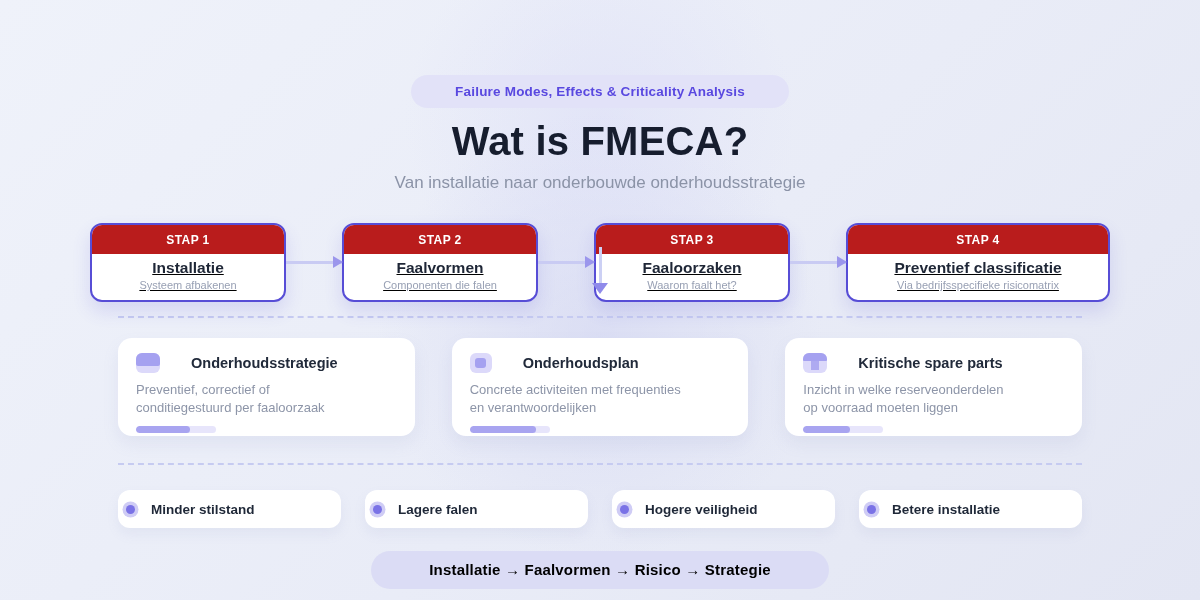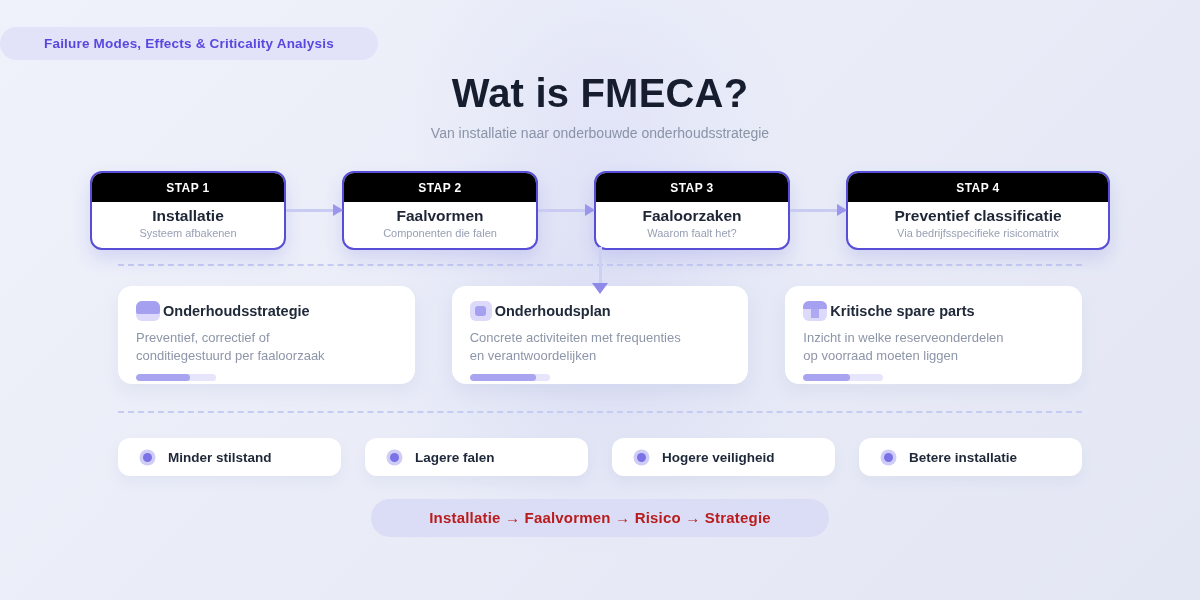--- a/index.html
+++ b/index.html
@@ -7,41 +7,41 @@
   body {
     position:relative;
     font-family:"Liberation Sans", sans-serif;
     background:
       radial-gradient(circle 310px at 50% 56%, rgba(211,214,242,.65), rgba(211,214,242,0) 72%),
       radial-gradient(circle 260px at 50% 20%, rgba(219,221,247,.55), rgba(219,221,247,0) 75%),
       linear-gradient(135deg,#eff2fa 0%,#e9ecf7 55%,#e3e6f3 100%);
   }
 
   
-  .badge-row { display:flex; justify-content:flex-start; padding-top:27px; }
+  .badge-row { display:flex; justify-content:center; padding-top:27px;margin-top:48px; }
   .badge {
     background:#e2e2f8; color:#5948e0; font-size:13.5px; font-weight:bold;
     padding:9px 44px; border-radius:18px; letter-spacing:.2px;
   }
   .title { text-align:center; margin-top:11px; font-size:40px; font-weight:800; color:#161d2e; letter-spacing:.2px; }
-  .subtitle { text-align:center; margin-top:9px; font-size:14px; color:#8b93a7; }
+  .subtitle { text-align:center; margin-top:9px; font-size:17px; color:#8b93a7; }
 
   
   .steps { display:flex; align-items:center; margin:30px 90px 0; }
   .step-card {
     background:#fff; border:2px solid #574dd6; border-radius:12px; overflow:hidden;
     box-shadow:0 9px 18px rgba(90,80,216,.16); flex-shrink:0;
   }
   .step-card.w-sm { width:196px; }
   .step-card.w-lg { width:264px; }
   .step-head {
-    background:#000000; color:#fff; text-align:center;
+    background:#b91c1c; color:#fff; text-align:center;
     font-size:12px; font-weight:bold; letter-spacing:.4px; padding:8px 0 7px;
   }
-  .step-body { text-align:center; padding:5px 4px 9px; }
+  .step-body { text-align:center; padding:5px 4px 9px;text-decoration:underline; }
   .step-title { font-size:15.5px; font-weight:bold; color:#1e2636; }
   .step-sub { font-size:11px; color:#98a0b4; margin-top:2px; }
   .connector { flex:1; height:3px; background:#c9cbf3; position:relative; }
   .connector .head {
     position:absolute; right:-1px; top:-5px; width:0; height:0;
     border-top:6.5px solid transparent; border-bottom:6.5px solid transparent;
     border-left:10px solid #9b96ec;
   }
   .down-arrow { position:absolute; left:592px; top:247px; width:16px; }
   .down-arrow .vline { margin:0 auto; width:3px; height:36px; background:#ccd0f4; }
@@ -50,48 +50,48 @@
   
   .divider { margin:14px 118px 0; border-top:2px dashed #c6cbf1; height:0; }
   .divider.second { margin-top:27px; }
 
   
   .outcomes { display:flex; gap:37px; margin:20px 118px 0; }
   .outcome-card {
     flex:1; height:98px; background:#fff; border-radius:14px;
     box-shadow:0 8px 16px rgba(140,150,200,.12); padding:14px 18px;
   }
-  .outcome-head { display:flex; align-items:center; gap:3px; height:22px; }
+  .outcome-head { display:flex; align-items:center; gap:31px; height:22px; }
   .outcome-title { font-size:14.5px; font-weight:bold; color:#212a3a; }
   .outcome-desc { margin-top:7px; font-size:13px; line-height:1.38; color:#8d95a8; max-width:218px; }
   .progress-track { margin-top:9px; width:80px; height:7px; border-radius:4px; background:#e7e5fb; overflow:hidden; }
   .progress-fill { height:100%; border-radius:4px; background:#a8a4f0; }
 
   
   .icon-box { position:relative; width:24px; height:20px; border-radius:6px; background:#dcd9fa; flex-shrink:0; }
   .icon-panel::after { content:""; position:absolute; left:0; right:0; top:0; height:13px; border-radius:6px 6px 2px 2px; background:#a5a1f0; }
   .icon-square { width:22px; }
   .icon-square::after { content:""; position:absolute; left:5px; top:5px; width:11px; height:10px; border-radius:3px; background:#a5a1f0; }
   .icon-tee::before { content:""; position:absolute; left:0; right:0; top:0; height:8px; border-radius:6px 6px 1px 1px; background:#a5a1f0; }
   .icon-tee::after { content:""; position:absolute; left:8px; top:8px; width:8px; height:9px; background:#aeaaf1; }
 
   
   .benefits { display:flex; gap:24px; margin:25px 118px 0; }
   .benefit-pill {
     flex:1; height:38px; background:#fff; border-radius:12px;
     box-shadow:0 6px 12px rgba(140,150,200,.10);
-    display:flex; align-items:center; padding-left:25px; gap:16px;
+    display:flex; align-items:center; padding-left:8px; gap:16px;
   }
   .benefit-dot { width:9px; height:9px; border-radius:50%; background:#7a72e6; box-shadow:0 0 0 3.5px #cfccf5; flex-shrink:0; }
   .benefit-label { font-size:13.5px; font-weight:bold; color:#1f2838; }
 
   
   .footer-row { display:flex; justify-content:center; margin-top:23px; }
   .footer-pill {
-    background:#dbdcf5; color:#b91c1c; font-size:15px; font-weight:bold;
+    background:#dbdcf5; color:#000000; font-size:15px; font-weight:bold;
     height:38px; line-height:38px; padding:0 58px; border-radius:19px; letter-spacing:.2px;
   }
 </style>
 </head>
 <body>
 
 <div class="badge-row">
   <div class="badge">Failure Modes, Effects &amp; Criticality Analysis</div>
 </div>
 <div class="title">Wat is FMECA?</div>

